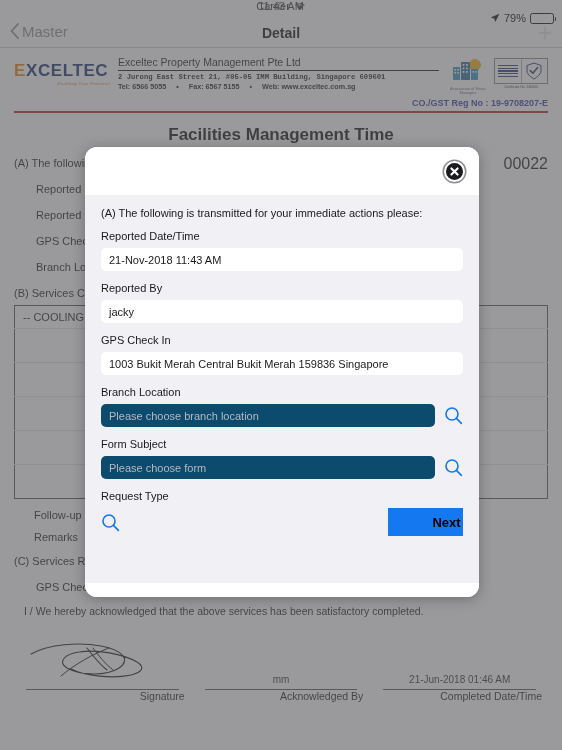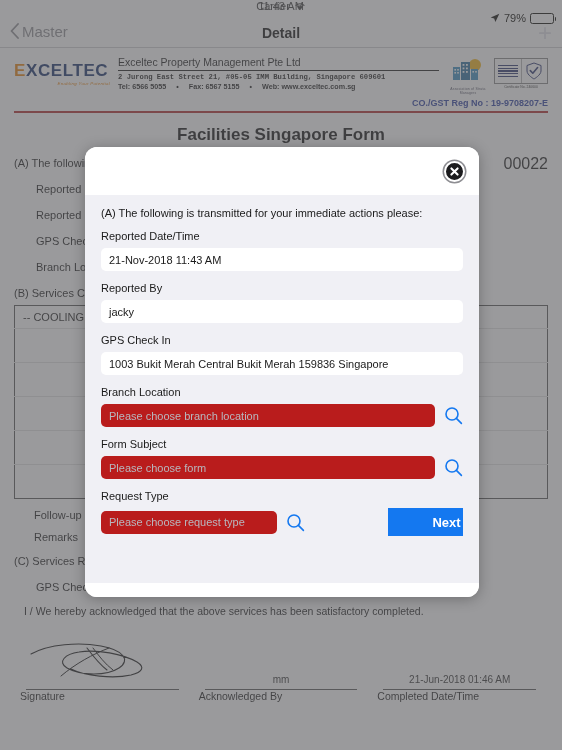--- a/index.html
+++ b/index.html
@@ -134,21 +134,21 @@
   .tbl tr td { border-top: 1px solid #e3e3e3; }
   .tbl .c-no { width: 26px; text-align: center; border-right: 1px solid #e3e3e3; }
   .tbl .c-q  { border-right: 1px solid #e3e3e3; }
   .tbl .c-a  { width: 120px; }
   .post-row { display: flex; margin-top: 10px; padding-left: 20px; font-size: 11px; color: #1a1a1a; }
   .post-lbl { width: 110px; }
 
   .sec-c { margin: 12px 14px 0 14px; font-size: 11px; color: #1a1a1a; }
   .ack-line { margin: 12px 0 0 10px; font-size: 10.5px; color: #1a1a1a; }
   .sig-area { display: flex; gap: 14px; margin-top: 16px; padding: 0 6px; }
-  .sig-col { flex: 1; text-align: left; }
+  .sig-col { flex: 1; text-align: right; }
   .sig-slot { height: 56px; display: flex; align-items: flex-end; justify-content: center; }
   .sig-val { font-size: 10px; color: #333; padding-bottom: 4px; }
   .sig-rule { height: 1px; background: #555; margin: 0 6px; }
   .sig-cap { font-size: 10.5px; color: #1a1a1a; }
   .sig-col.first .sig-slot { align-items: center; }
 
   
   #dim {
     position: absolute; inset: 0;
     background: rgba(92,92,96,0.62);
@@ -186,27 +186,27 @@
   .fld-row { display: flex; align-items: center; gap: 9px; }
   .inp {
     flex: 1 1 auto;
     height: 23px; border-radius: 5px;
     background: #ffffff; border: none;
     display: flex; align-items: center;
     padding: 0 8px;
     font-size: 11px; color: #1a1a1a;
     font-family: "Liberation Sans", sans-serif;
   }
-  .inp.ghost { background: #b91c1c; color: #b8b8bf; }
+  .inp.ghost { background: #0c4a6e; color: #b8b8bf; }
   .inp.narrow { flex: 0 0 176px; }
   .srch svg { display: block; }
   .next-btn {
     margin-left: auto;
     width: 75px; height: 28px;
-    background: #1478f0; color: #ffffff;
+    background: #1478f0; color: #000000;
     font-size: 13px; font-weight: bold;
     display: flex; align-items: center; justify-content: center;
     border: none; font-family: "Liberation Sans", sans-serif; padding-left: 42px;
   }
   .req-row { display: flex; align-items: center; gap: 9px; }
 </style>
 </head>
 <body>
 
 <div id="root">
@@ -311,21 +311,21 @@
             </div>
           </div>
           <div class="badge-cert-cap">Certificate No. 240600</div>
         </div>
       </div>
     </div>
 
     <div class="gstline">CO./GST Reg No : 19-9708207-E</div>
     <div class="redrule"></div>
 
-    <div class="form-title">Facilities Singapore Form</div>
+    <div class="form-title">Facilities Management Time</div>
 
     <div class="sec-a">
       <div class="sec-head">(A) The following is transmitted for your immediate actions please:</div>
       <div class="formno">00022</div>
 
       <div class="field-row">
         <div class="field-lbl">Reported Date/Time</div>
         <div class="field-val">21-Nov-2018 11:43 AM</div>
       </div>
       <div class="field-row">
@@ -482,21 +482,20 @@
               <circle cx="8" cy="8" r="6" fill="none" stroke="#1478f0" stroke-width="1.6"></circle>
               <path d="M12.4 12.4 L17.4 17.4" stroke="#1478f0" stroke-width="1.6" stroke-linecap="round"></path>
             </svg>
           </span>
         </div>
       </div>
 
       <div class="fld">
         <div class="fld-lbl">Request Type</div>
         <div class="req-row">
-          <div class="inp ghost narrow">Please choose request type</div>
           <span class="srch">
             <svg width="19" height="19" viewBox="0 0 19 19">
               <circle cx="8" cy="8" r="6" fill="none" stroke="#1478f0" stroke-width="1.6"></circle>
               <path d="M12.4 12.4 L17.4 17.4" stroke="#1478f0" stroke-width="1.6" stroke-linecap="round"></path>
             </svg>
           </span>
           <button class="next-btn">Next</button>
         </div>
       </div>
     </div>

